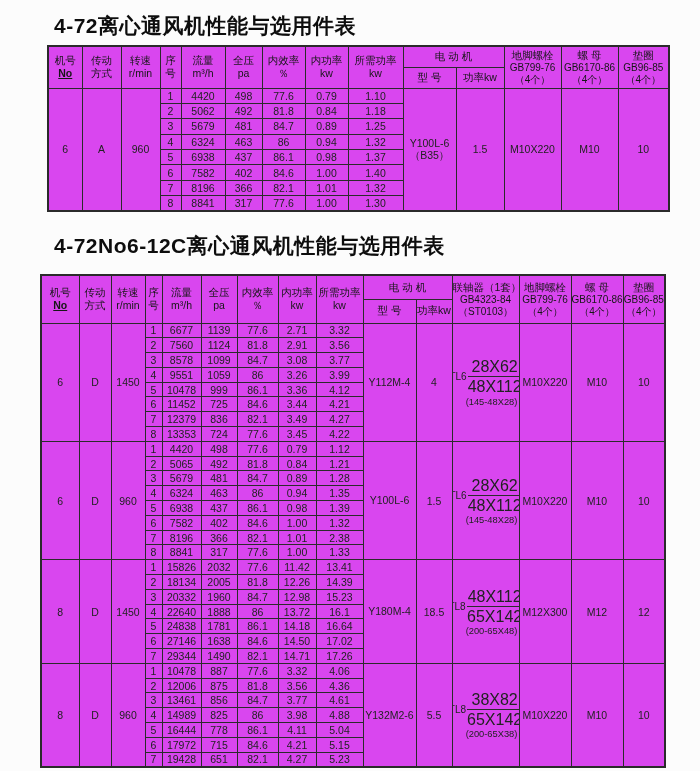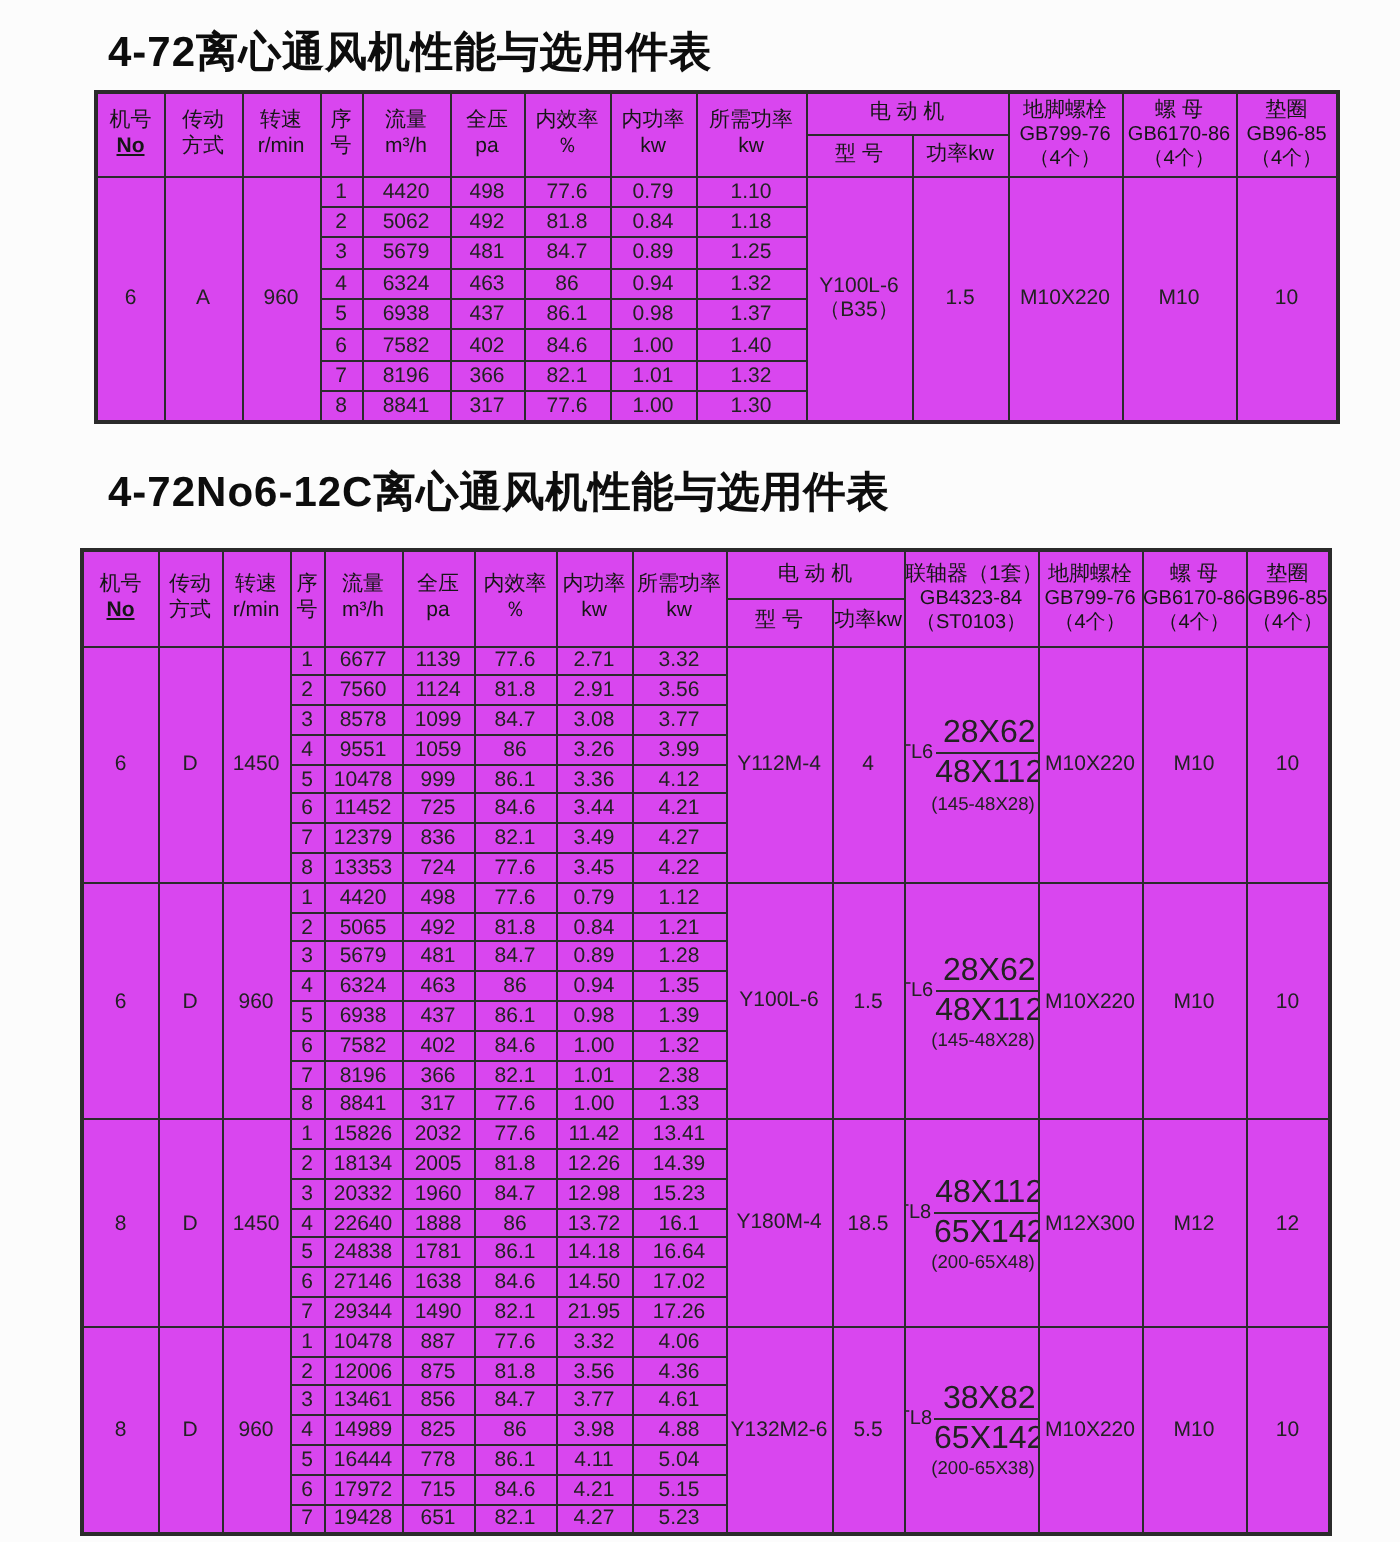--- a/index.html
+++ b/index.html
@@ -548,21 +548,21 @@
           <td>1638</td>
           <td>84.6</td>
           <td>14.50</td>
           <td>17.02</td>
         </tr>
         <tr>
           <td>7</td>
           <td>29344</td>
           <td>1490</td>
           <td>82.1</td>
-          <td>21.95</td>
+          <td>14.71</td>
           <td>17.26</td>
         </tr>
         <tr>
           <td rowspan="7">8</td>
           <td rowspan="7">D</td>
           <td rowspan="7">960</td>
           <td>1</td>
           <td>10478</td>
           <td>887</td>
           <td>77.6</td>

